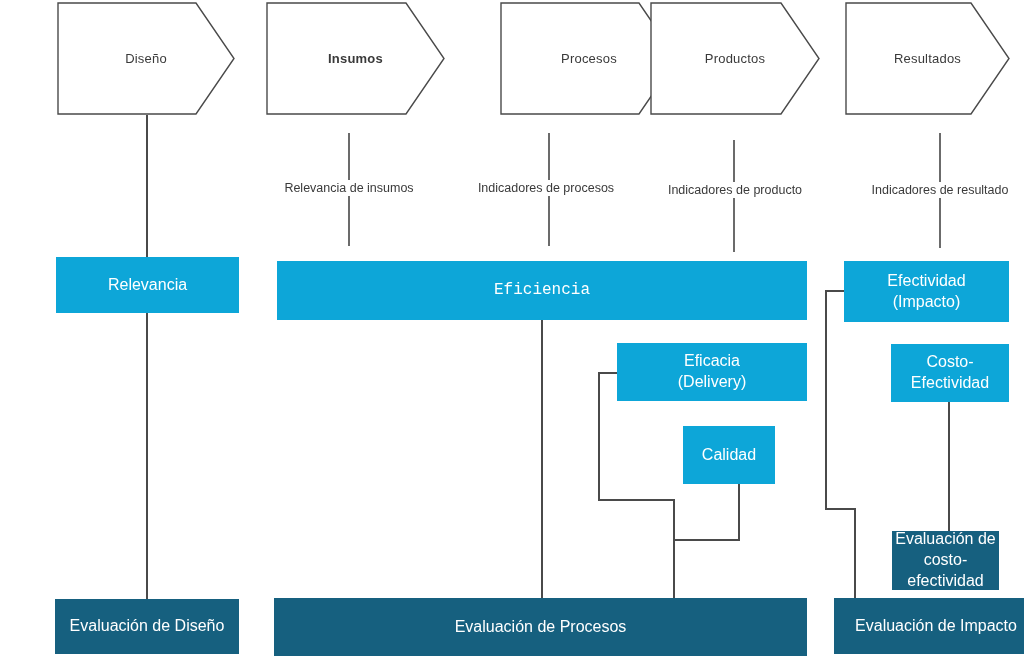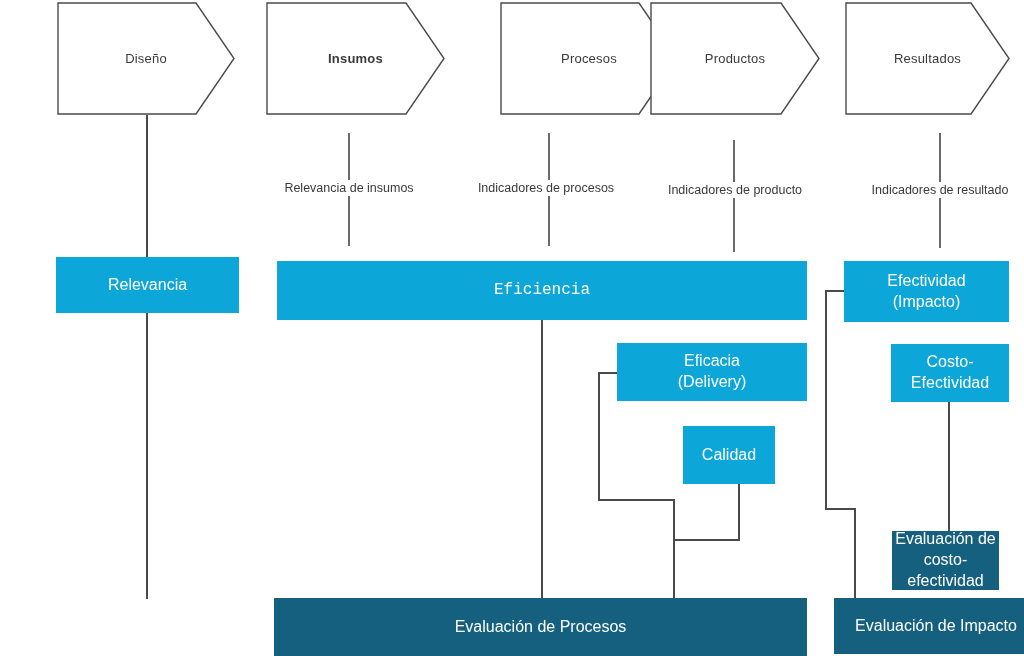--- a/index.html
+++ b/index.html
@@ -129,20 +129,23 @@
     <span>Costo-Efectividad</span>
   </div>
   <div class="bx light" style="left:683px;top:426px;width:92px;height:58px;">
     <span>Calidad</span>
   </div>
 
   <div class="bx dark" style="left:892px;top:531px;width:107px;height:59px;">
     <span>Evaluación de</span>
     <span>costo-efectividad</span>
   </div>
+  <div class="bx dark" style="left:55px;top:599px;width:184px;height:55px;">
+    <span>Evaluación de Diseño</span>
+  </div>
   <div class="bx dark" style="left:274px;top:598px;width:533px;height:58px;">
     <span>Evaluación de Procesos</span>
   </div>
   <div class="bx dark" style="left:834px;top:598px;width:190px;height:56px;padding-left:14px;">
     <span>Evaluación de Impacto</span>
   </div>
 
 </div>
 
 </body></html>

